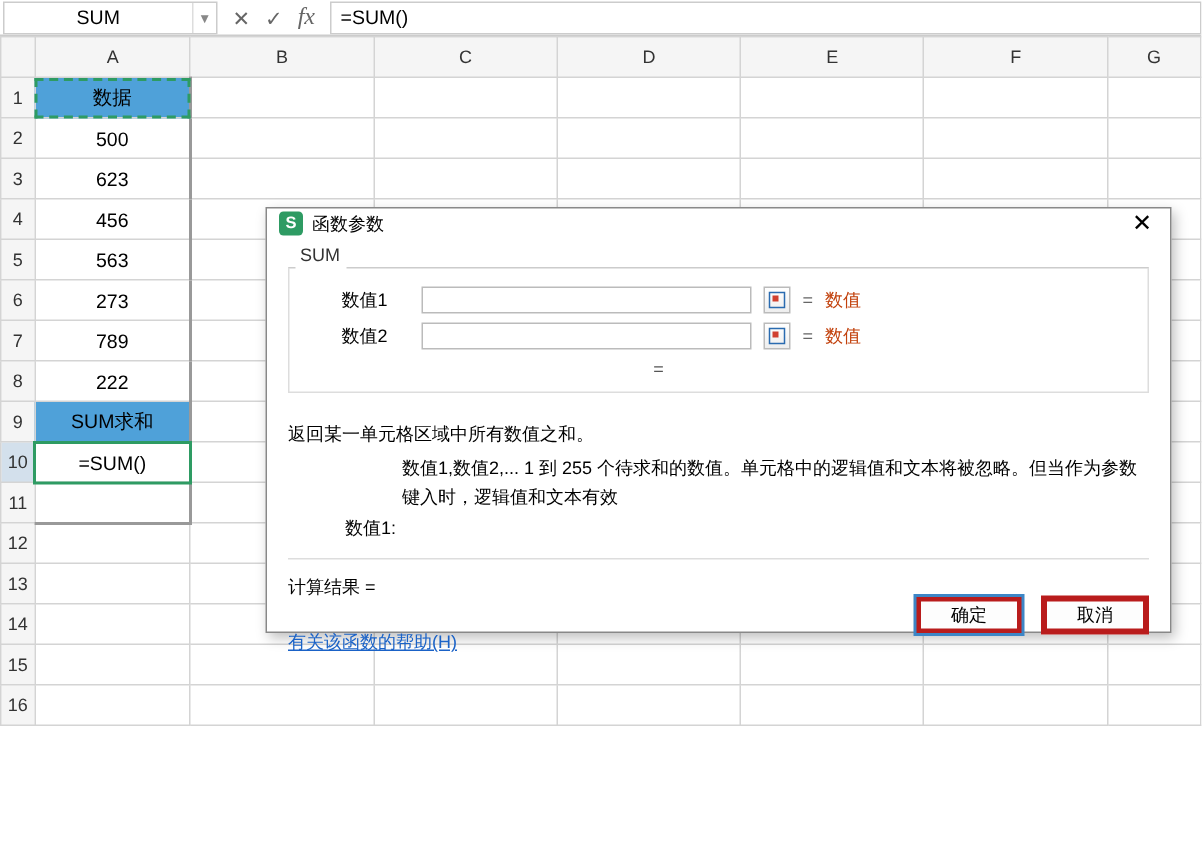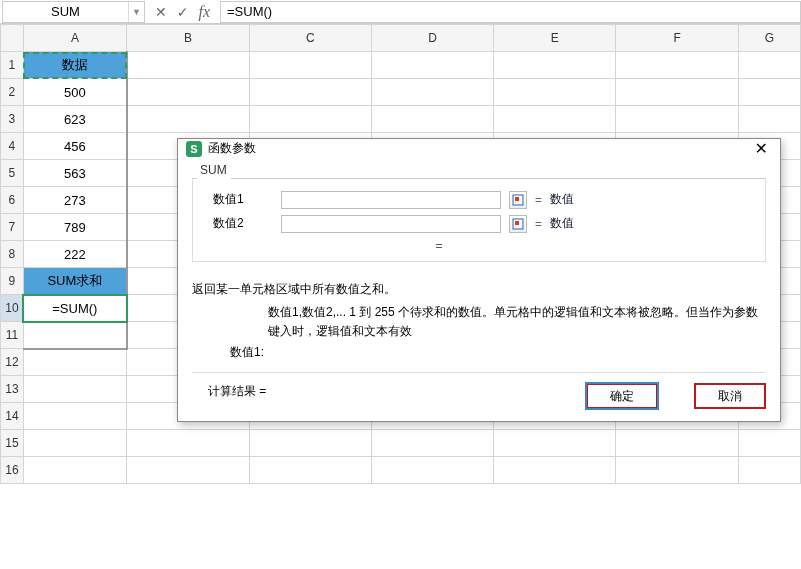--- a/index.html
+++ b/index.html
@@ -176,70 +176,69 @@
       position: absolute;
       top: -1px; left: 4px;
       width: 34px; height: 2px;
       background: #fff;
     }
     .arg-row {
       display: flex; align-items: center;
       margin-bottom: 6px;
       gap: 8px;
     }
-    .arg-label { width: 60px; text-align: left; }
+    .arg-label { width: 60px; text-align: center; }
     .arg-input {
       width: 220px; height: 18px;
       border: 1px solid #bbb;
       padding: 0 2px;
     }
     .range-btn {
       width: 18px; height: 18px;
       border: 1px solid #bbb;
       background: linear-gradient(#fff,#eee);
       display: flex; align-items: center; justify-content: center;
       cursor: pointer;
       position: relative;
     }
     .range-btn svg { width: 12px; height: 12px; }
     .eq { color: #666; }
-    .hint { color: #0f172a; }
+    .hint { color: #c2410c; }
     .desc {
       margin-top: 18px;
       font-size: 12px;
       line-height: 1.6;
     }
     .desc-param {
       margin-top: 4px;
       display: flex;
     }
     .desc-param-label { width: 72px; text-align: right; flex-shrink: 0; margin-top: 40px; }
     .desc-param-text { flex: 1; padding-left: 4px; }
     .dlg-hr {
       border: none;
       border-top: 1px solid #ddd;
       margin: 10px 14px 0 14px;
     }
     .dlg-footer {
       display: flex;
-      align-items: flex-start;
-      padding: 10px 14px 12px 30px;
-      gap: 24px;
+      align-items: center;
+      padding: 10px 14px 12px 14px;
     }
     .calc-result { font-size: 12px; }
     .help-link {
       color: #1a62c7;
       text-decoration: underline;
       cursor: pointer;
       margin-top: 12px;
     }
     .footer-left { flex: 1; display: flex; flex-direction: column; gap: 8px;}
     .btn {
       width: 72px; height: 26px;
-      border: 2px solid #b91c1c;
+      border: 4px solid #b91c1c;
       background: #fdfdfd;
       cursor: pointer;
       font-size: 12px;
       margin-left: 12px;
     }
     .btn.primary {
       outline: 2px solid #3d86c6;
       outline-offset: -1px;
     }
     .center-eq {
@@ -494,17 +493,18 @@
       <span class="desc-param-text">数值1,数值2,... 1 到 255 个待求和的数值。单元格中的逻辑值和文本将被忽略。但当作为参数键入时，逻辑值和文本有效</span>
     </div>
   </div>
   <hr class="dlg-hr">
   <div class="dlg-footer">
     <div class="footer-left">
       <span class="calc-result">
         <span>计算结果 =</span>
         <span></span>
       </span>
+      <span class="help-link">有关该函数的帮助(H)</span>
     </div>
     <button class="btn primary">确定</button>
     <button class="btn">取消</button>
   </div>
 </div>
 
 </body></html>

